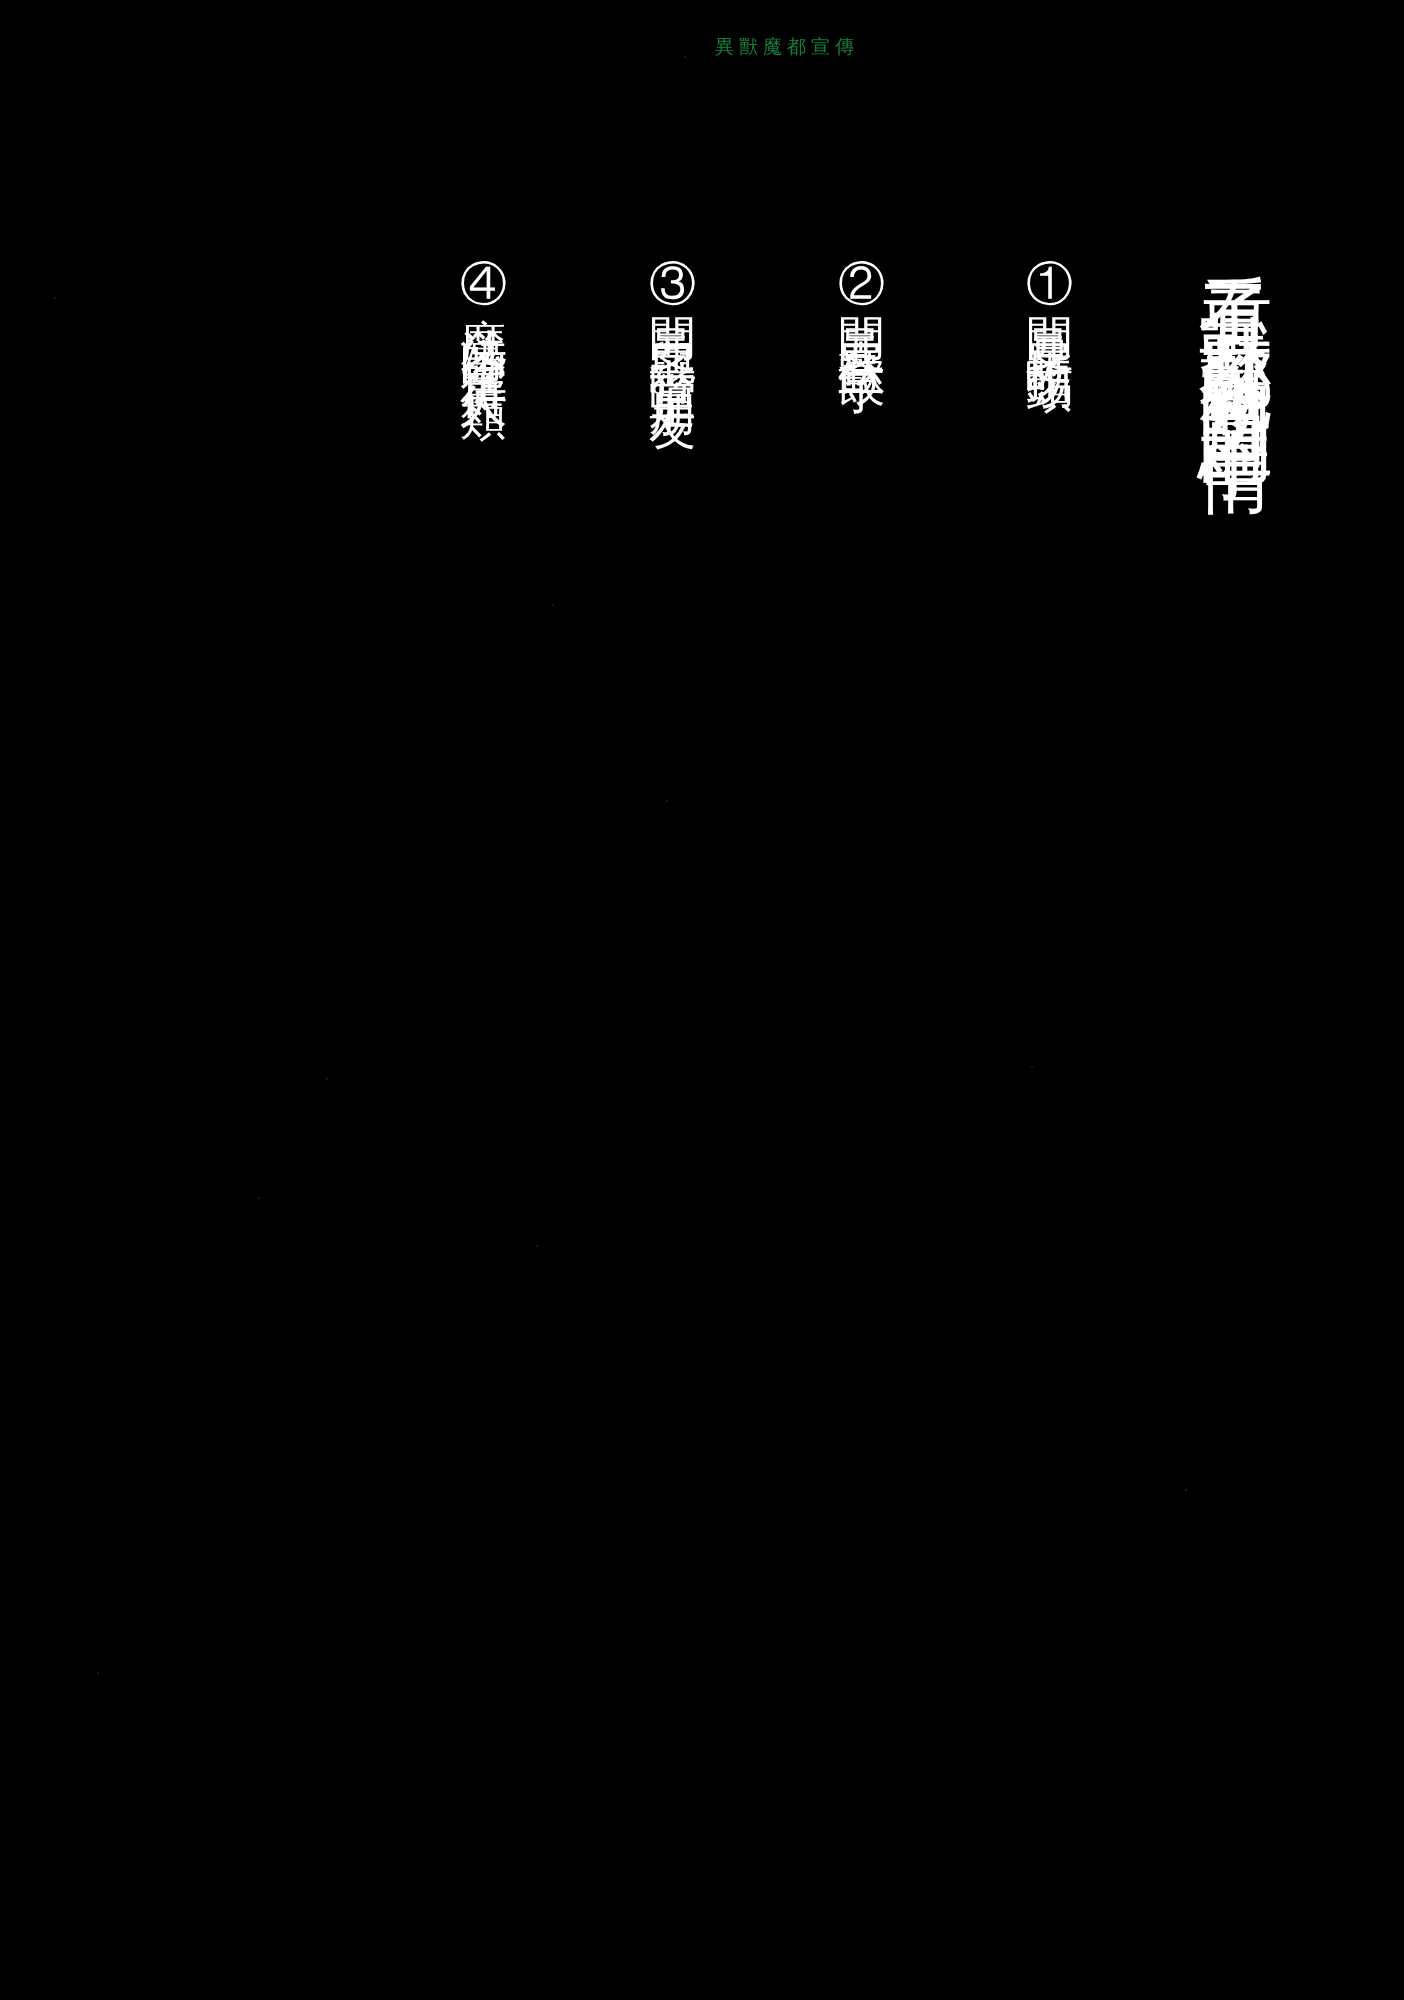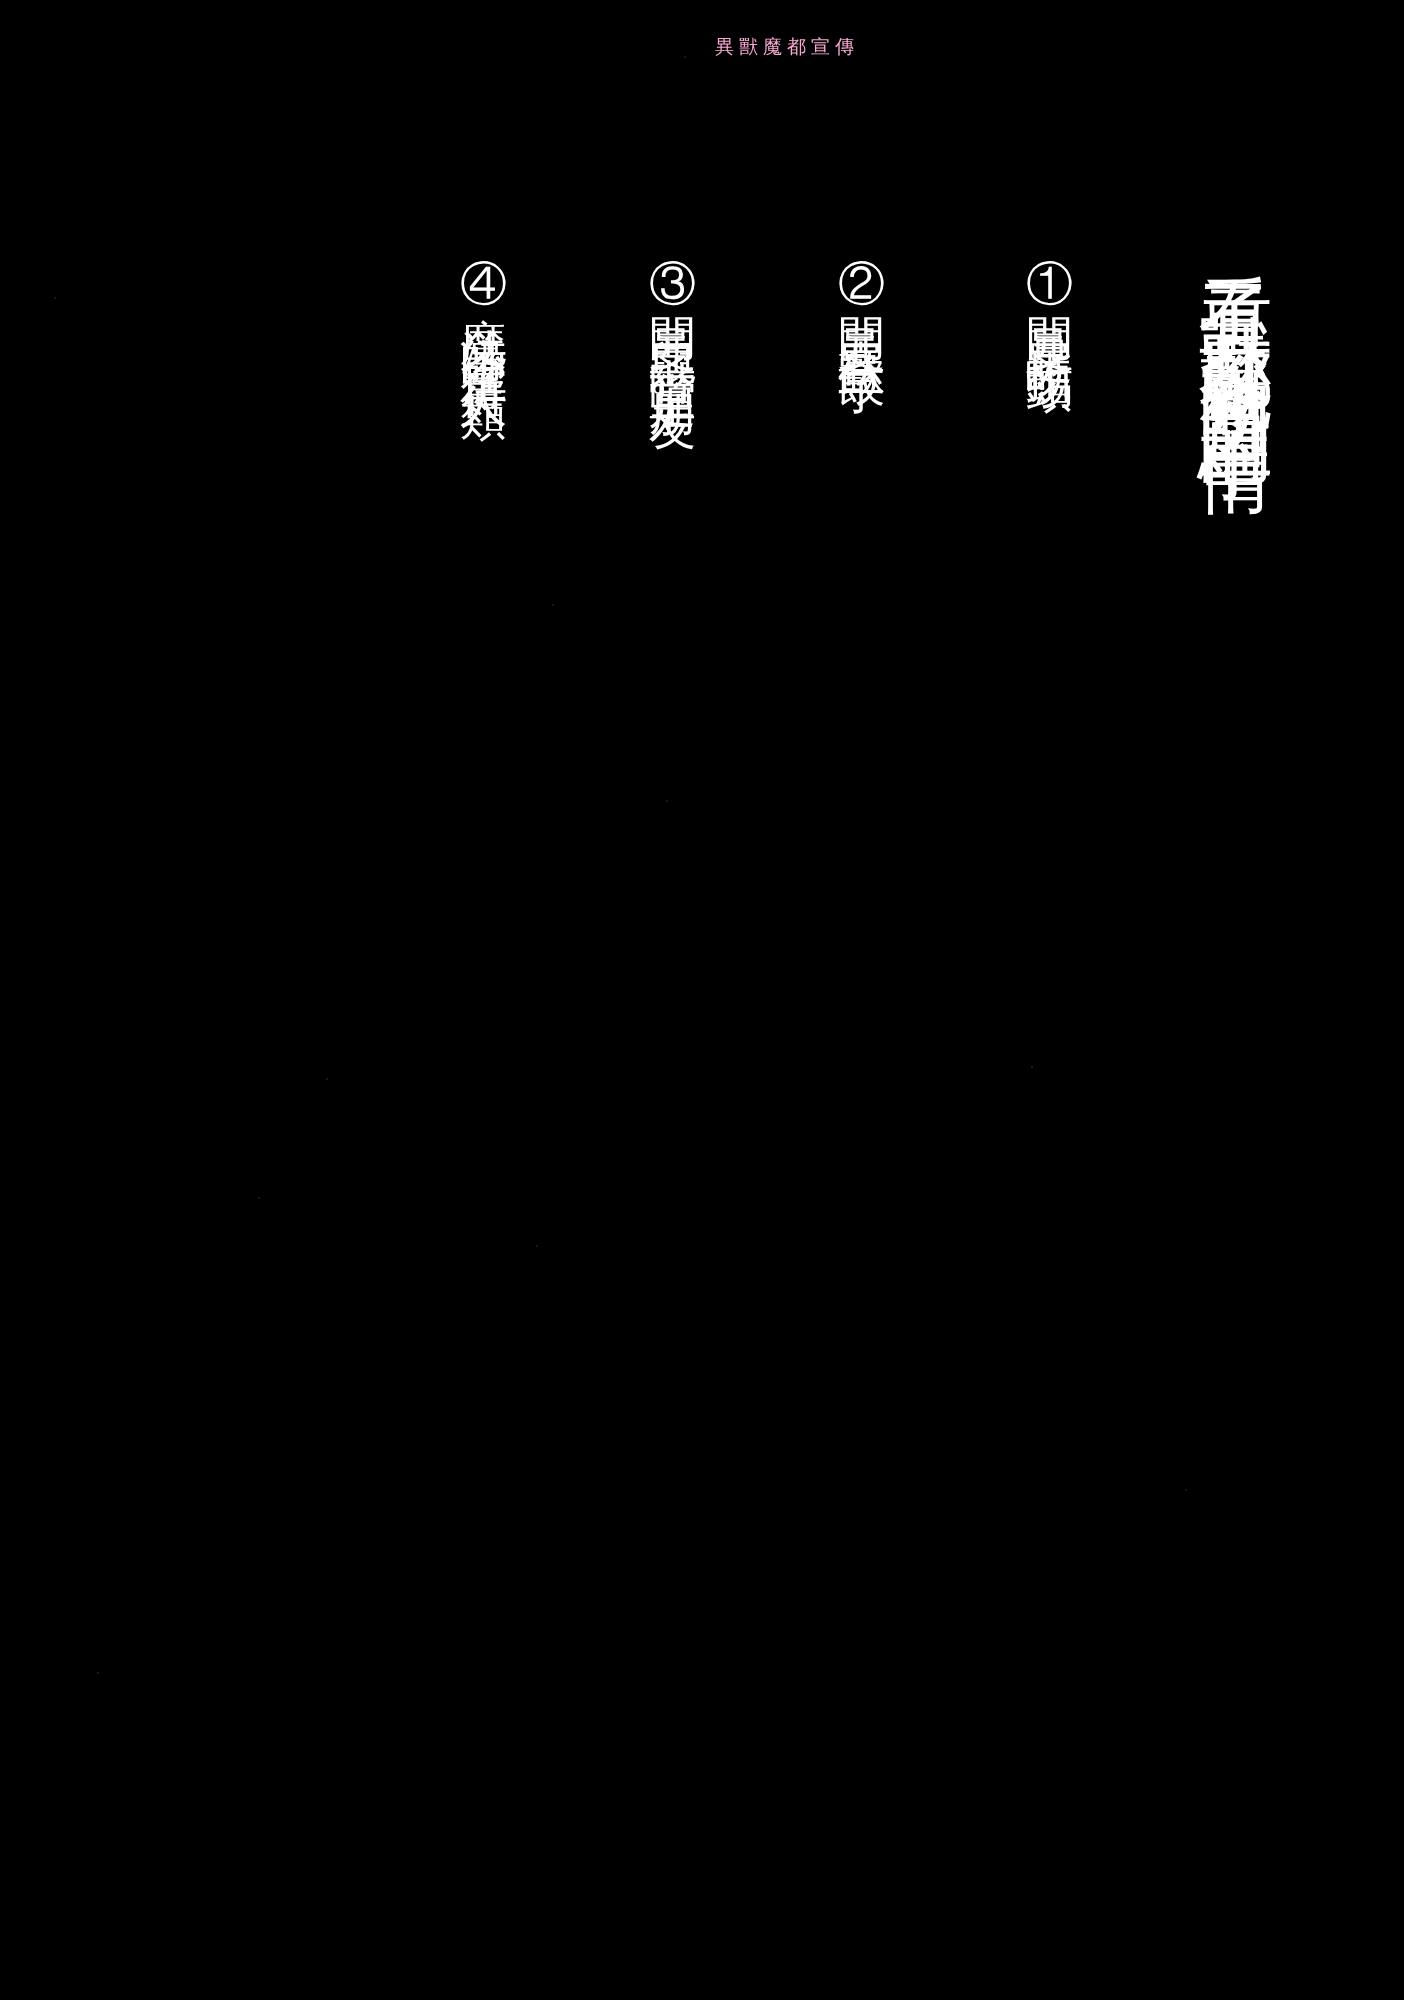--- a/index.html
+++ b/index.html
@@ -26,21 +26,21 @@
     opacity: .55;
   }
 
   
   .header {
     position: absolute;
     top: 34px;
     right: 545px;
     font-size: 19px;
     letter-spacing: 5px;
-    color: #f9a8d4;
+    color: #15803d;
     font-family: "DejaVu Sans", "Liberation Sans", sans-serif;
     white-space: nowrap;
   }
 
   
   .vcol {
     position: absolute;
     writing-mode: vertical-rl;
     text-orientation: upright;
     -webkit-text-orientation: upright;

